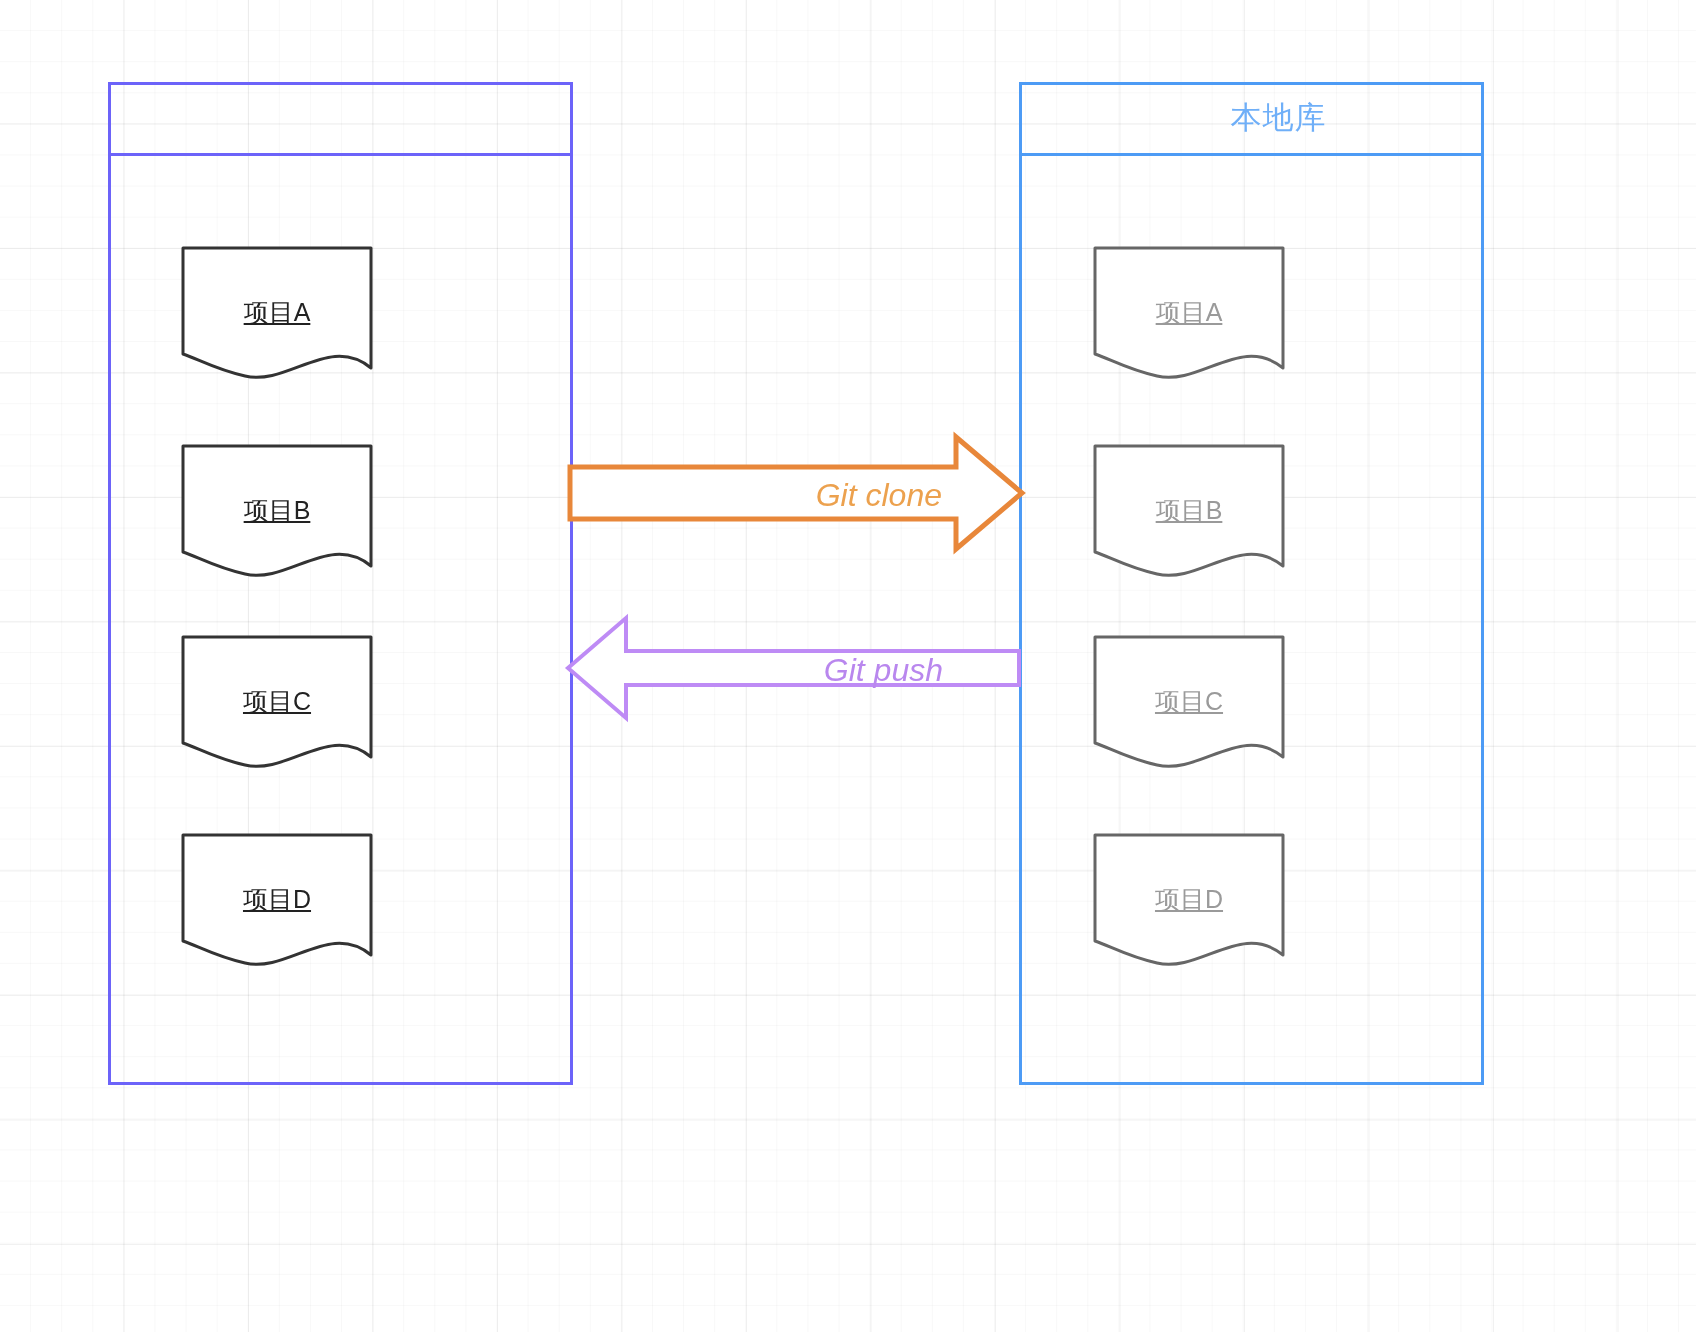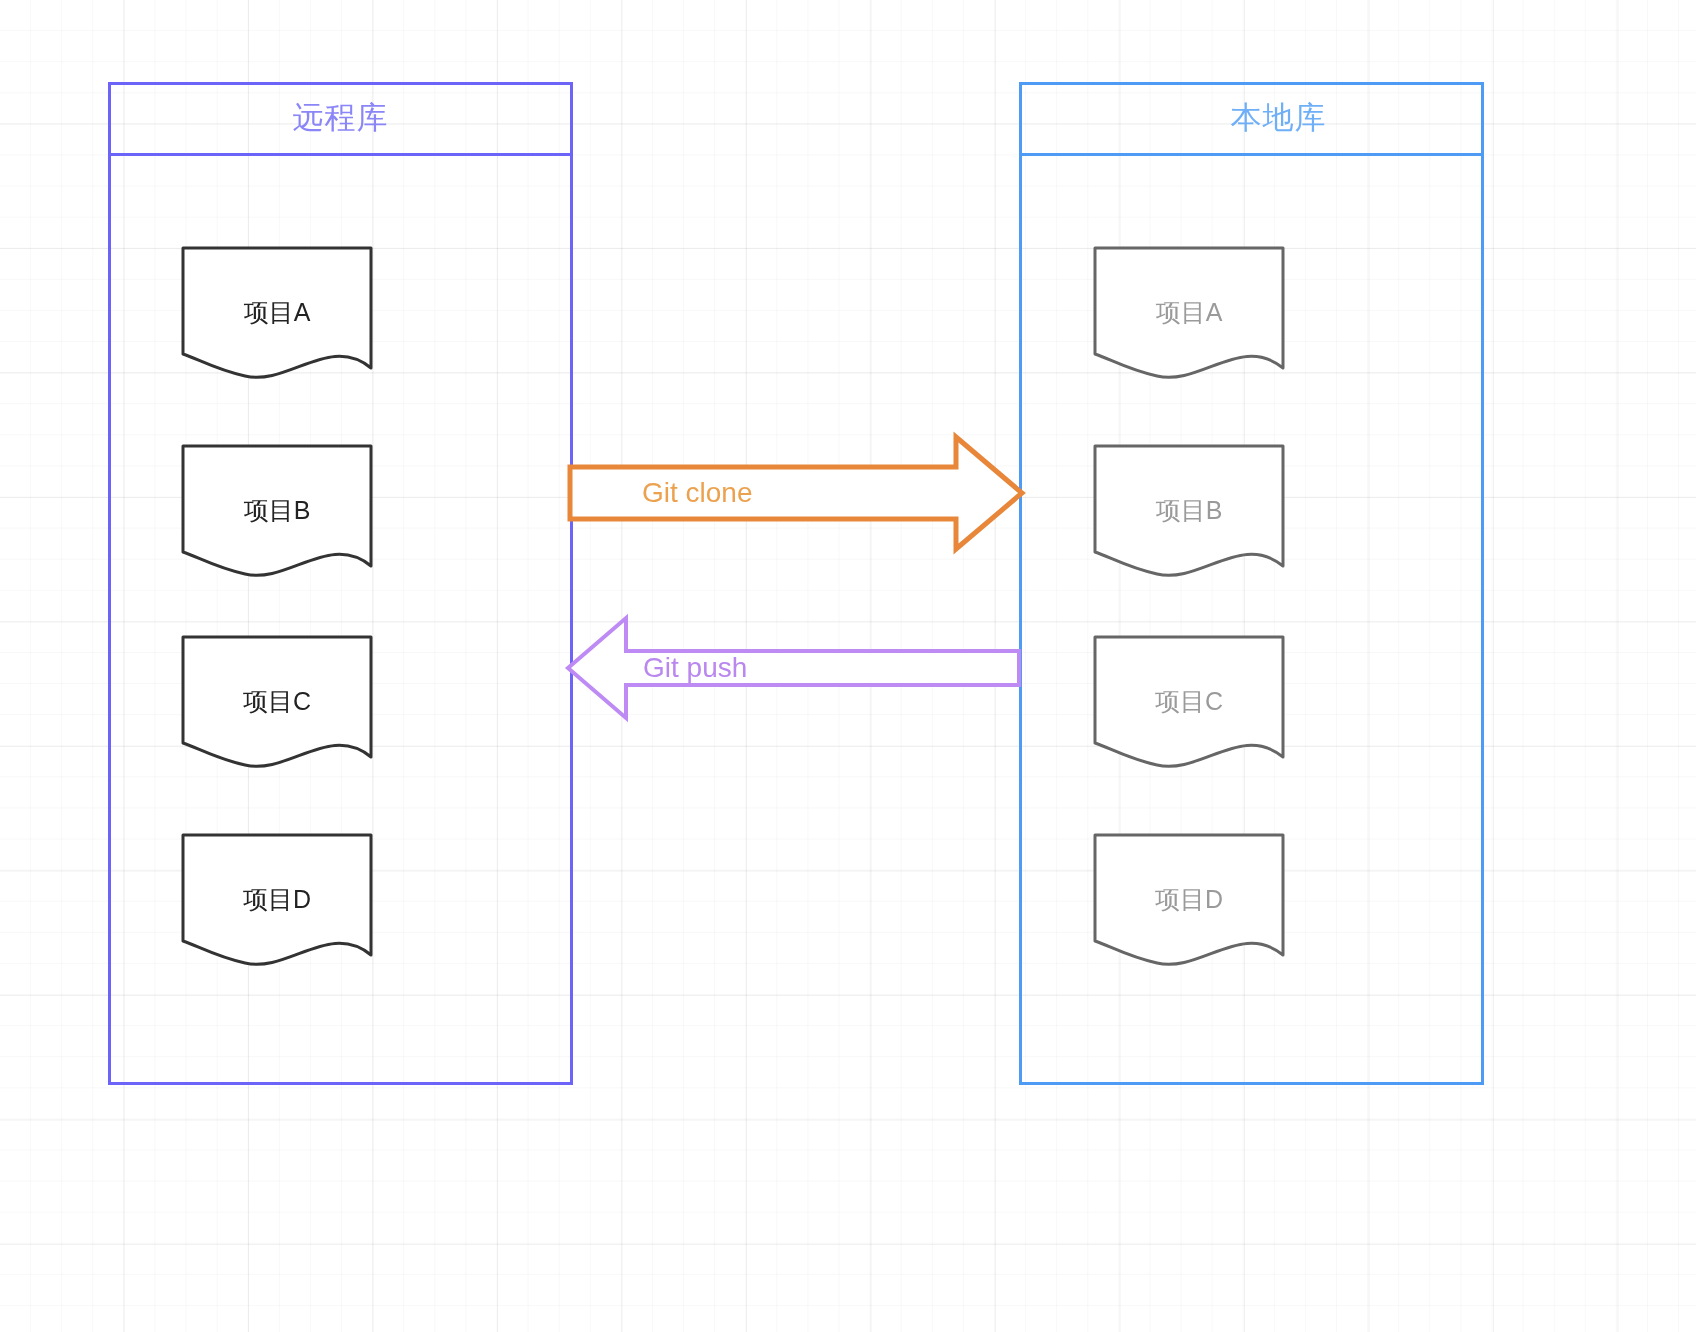--- a/index.html
+++ b/index.html
@@ -48,38 +48,39 @@
     font-size: 31px;
     letter-spacing: 1px;
     line-height: 1;
   }
   .doc-label {
     position: absolute;
     text-align: center;
     font-size: 25px;
     line-height: 1;
     white-space: nowrap;
+    text-decoration: underline;
   }
   .arrow-label {
     position: absolute;
-    text-align: left;
-    font-size: 28px;
+    text-align: right;
+    font-size: 32px;
     line-height: 1;
     white-space: nowrap;
+    font-style: italic;
   }
 </style>
 </head>
 <body>
 
 <div id="canvas">
 
   <div class="container-box" id="box-remote" style="left: 108px; top: 82px; width: 465px; height: 1003px; border: 3px solid rgb(108, 99, 249);">
       <div style="position: absolute; left: 0px; right: 0px; top: 68px; height: 3px; background: rgb(108, 99, 249);"></div>
     </div>
-  <div class="container-title" id="title-remote" style="left: 108px; width: 465px; top: 101.5px; color: rgb(139, 134, 248);">远程库</div>
 
   <div class="container-box" id="box-local" style="left: 1019px; top: 82px; width: 465px; height: 1003px; border: 3px solid rgb(77, 155, 245);">
       <div style="position: absolute; left: 0px; right: 0px; top: 68px; height: 3px; background: rgb(77, 155, 245);"></div>
     </div>
   <div class="container-title" id="title-local" style="left: 1019px; width: 519px; top: 101.5px; color: rgb(111, 175, 248);">本地库</div>
 
   <svg class="svg-layer" viewBox="0 0 1696 1332" xmlns="http://www.w3.org/2000/svg">
     <g id="svg-remote-docs">
         <path d="M 183 248 L 371 248 L 371 368 C 329.64 334, 288.28000000000003 386, 245.04000000000002 376 C 216.84 370, 198.04 359, 183 354 Z" fill="#ffffff" stroke="#333333" stroke-width="3" stroke-linejoin="round"></path>
         <path d="M 183 446 L 371 446 L 371 566 C 329.64 532, 288.28000000000003 584, 245.04000000000002 574 C 216.84 568, 198.04 557, 183 552 Z" fill="#ffffff" stroke="#333333" stroke-width="3" stroke-linejoin="round"></path>

